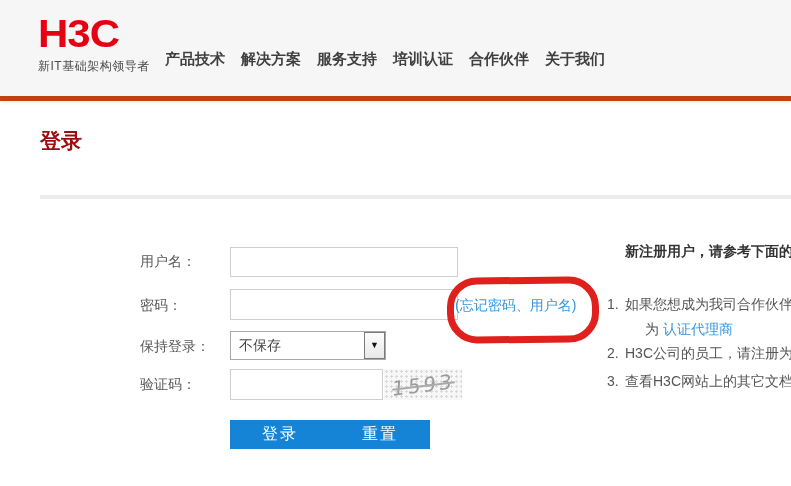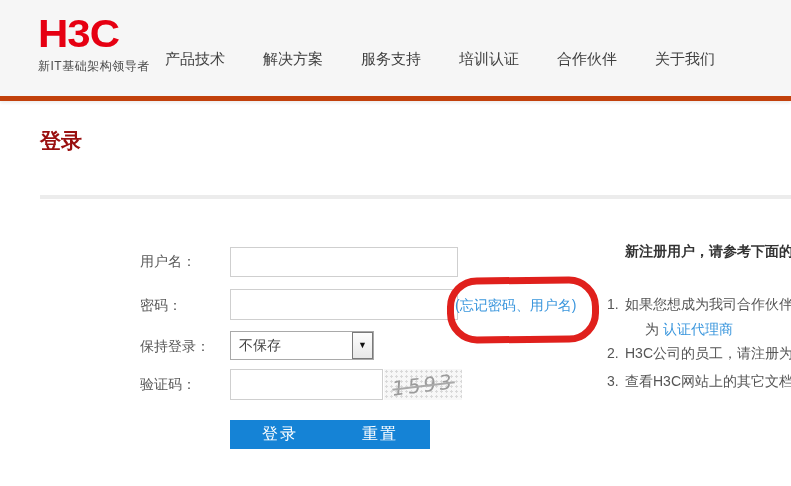--- a/index.html
+++ b/index.html
@@ -15,21 +15,21 @@
     box-shadow:0 2px 3px rgba(0,0,0,0.07);
   }
   .logo-block{position:absolute;left:38px;top:16px;width:130px;}
   .logo-text{
     font-family:"Liberation Sans",sans-serif;font-weight:800;
     font-size:42px;line-height:40px;color:#e60012;letter-spacing:-1px;
     transform:scaleY(0.92);transform-origin:left top;
   }
   .tagline{font-size:12px;color:#4a4a4a;margin-top:2px;letter-spacing:0.5px;white-space:nowrap;}
   .main-nav{
-    position:absolute;left:165px;top:50px;display:flex;gap:38px;white-space:nowrap;
+    position:absolute;left:165px;top:50px;display:flex;gap:16px;white-space:nowrap;font-weight:bold;
   }
   .nav-item{font-size:15px;color:#3f3f3f;cursor:pointer;}
   
   .page-title{
     position:absolute;left:40px;top:127px;font-size:21px;font-weight:bold;color:#990f0f;
   }
   .section-divider{
     position:absolute;left:40px;top:195px;right:0;height:4px;background:#ececec;
   }
   
@@ -41,21 +41,21 @@
   .text-input{
     position:absolute;left:230px;width:228px;height:30px;box-sizing:border-box;
     border:1px solid #cfcfcf;background:#ffffff;outline:none;
     font-size:14px;padding:0 6px;color:#333;
   }
   .inp-username{top:247px;}
   .inp-password{top:289px;height:31px;}
   .inp-captcha{top:369px;width:153px;height:31px;}
   
   .select-box{
-    position:absolute;left:230px;top:331px;width:144px;height:29px;box-sizing:border-box;
+    position:absolute;left:230px;top:331px;width:156px;height:29px;box-sizing:border-box;
     border:1px solid #a9a9a9;background:#ffffff;display:flex;align-items:center;cursor:pointer;
   }
   .select-value{flex:1;font-size:14px;color:#444;padding-left:8px;}
   .select-arrow-btn{
     width:21px;height:27px;box-sizing:border-box;border-left:1px solid #a9a9a9;
     background:linear-gradient(#fdfdfd,#e8e8e8);
     display:flex;align-items:center;justify-content:center;
     border:1px solid #7a7a7a;margin-right:0;
   }
   .select-arrow-btn span{font-size:9px;color:#111;line-height:1;}

